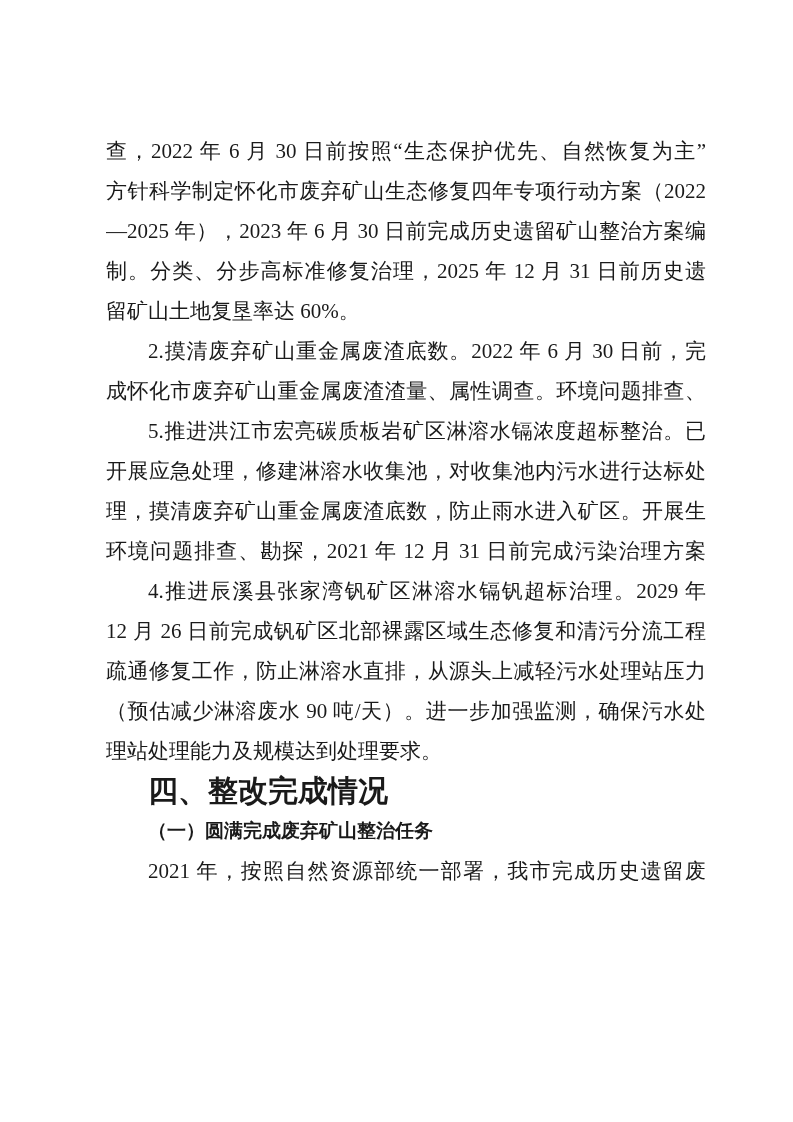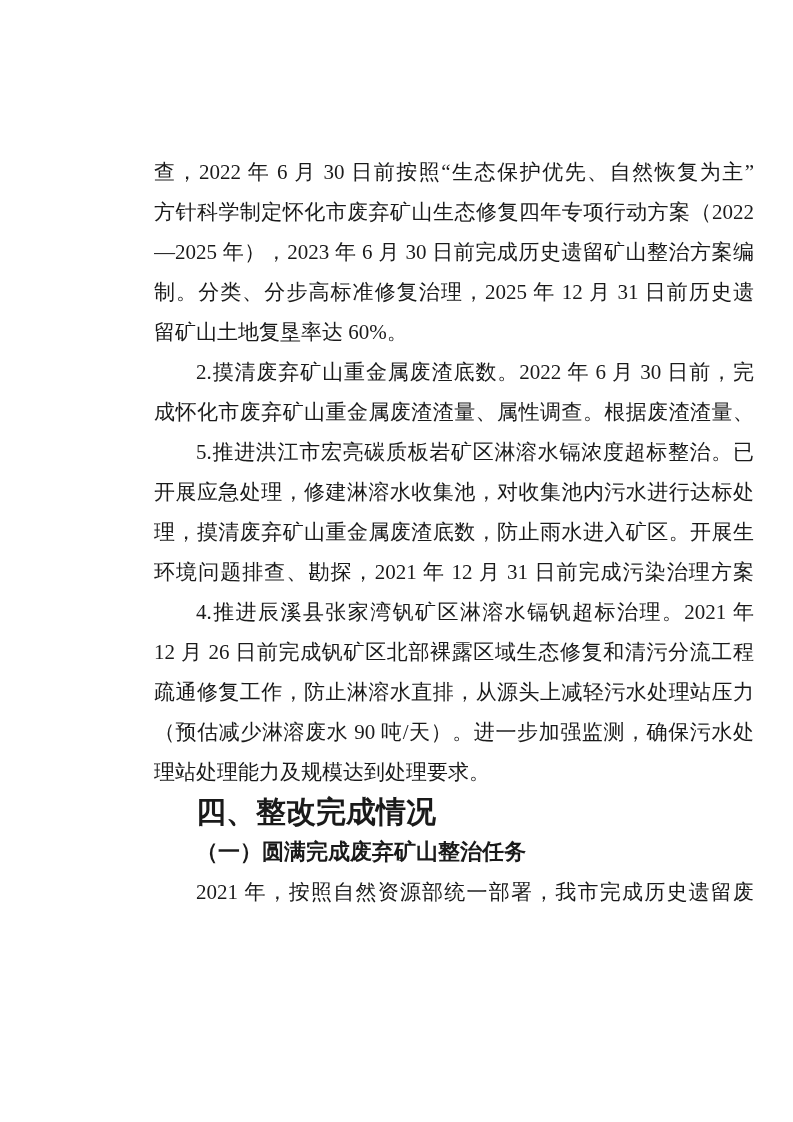--- a/index.html
+++ b/index.html
@@ -12,23 +12,22 @@
     width: 793px;
     height: 1122px;
     background: #ffffff;
     overflow: hidden;
     margin: 0 auto;
     font-family: "Liberation Serif", serif;
   }
   .doc {
     position: absolute;
     left: 106px;
-    top: 152px;
+    top: 131px;
     width: 600px;
-    margin-left: 48px;
   }
   .line {
     height: 40px;
     line-height: 40px;
     font-size: 21px;
     color: #1a1a1a;
     overflow: hidden;
     white-space: pre-wrap;
     font-family: "Liberation Serif", serif;
   }
@@ -44,44 +43,44 @@
   
   .h1 {
     font-family: "Liberation Sans", sans-serif;
     font-weight: 600;
     font-size: 30px;
   }
   
   .h2 {
     font-family: "Liberation Serif", serif;
     font-weight: 700;
-    font-size: 22px;
+    font-size: 19px;
   }
 </style>
 </head>
 <body>
 
 <div class="page">
   <div class="doc">
 
     <div class="line j">查，2022 年 6 月 30 日前按照“生态保护优先、自然恢复为主”</div>
     <div class="line j">方针科学制定怀化市废弃矿山生态修复四年专项行动方案（2022</div>
     <div class="line j">—2025 年），2023 年 6 月 30 日前完成历史遗留矿山整治方案编</div>
     <div class="line j">制。分类、分步高标准修复治理，2025 年 12 月 31 日前历史遗</div>
     <div class="line">留矿山土地复垦率达 60%。</div>
 
     <div class="line j ind">2.摸清废弃矿山重金属废渣底数。2022 年 6 月 30 日前，完</div>
-    <div class="line j">成怀化市废弃矿山重金属废渣渣量、属性调查。根据废渣渣量、</div>
+    <div class="line j">成怀化市废弃矿山重金属废渣渣量、属性调查。环境问题排查、</div>
 
     <div class="line j ind">5.推进洪江市宏亮碳质板岩矿区淋溶水镉浓度超标整治。已</div>
     <div class="line j">开展应急处理，修建淋溶水收集池，对收集池内污水进行达标处</div>
     <div class="line j">理，摸清废弃矿山重金属废渣底数，防止雨水进入矿区。开展生态</div>
     <div class="line j">环境问题排查、勘探，2021 年 12 月 31 日前完成污染治理方案</div>
 
-    <div class="line j ind">4.推进辰溪县张家湾钒矿区淋溶水镉钒超标治理。2021 年</div>
+    <div class="line j ind">4.推进辰溪县张家湾钒矿区淋溶水镉钒超标治理。2029 年</div>
     <div class="line j">12 月 26 日前完成钒矿区北部裸露区域生态修复和清污分流工程</div>
     <div class="line j">疏通修复工作，防止淋溶水直排，从源头上减轻污水处理站压力</div>
     <div class="line j">（预估减少淋溶废水 90 吨/天）。进一步加强监测，确保污水处</div>
     <div class="line">理站处理能力及规模达到处理要求。</div>
 
     <div class="line h1 ind">四、整改完成情况</div>
 
     <div class="line h2 ind">（一）圆满完成废弃矿山整治任务</div>
 
     <div class="line j ind">2021 年，按照自然资源部统一部署，我市完成历史遗留废</div>

